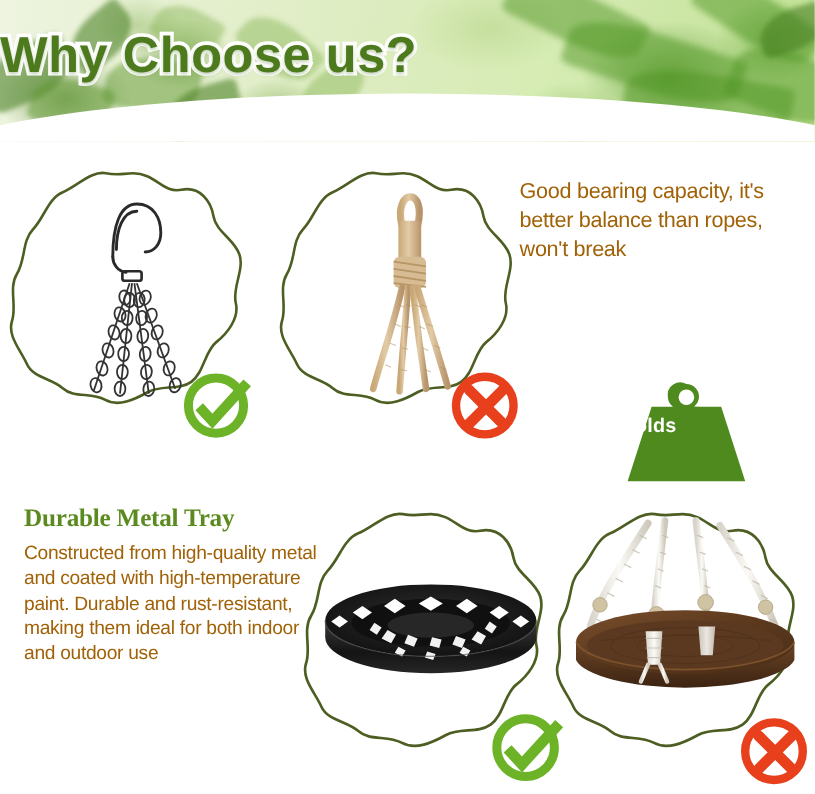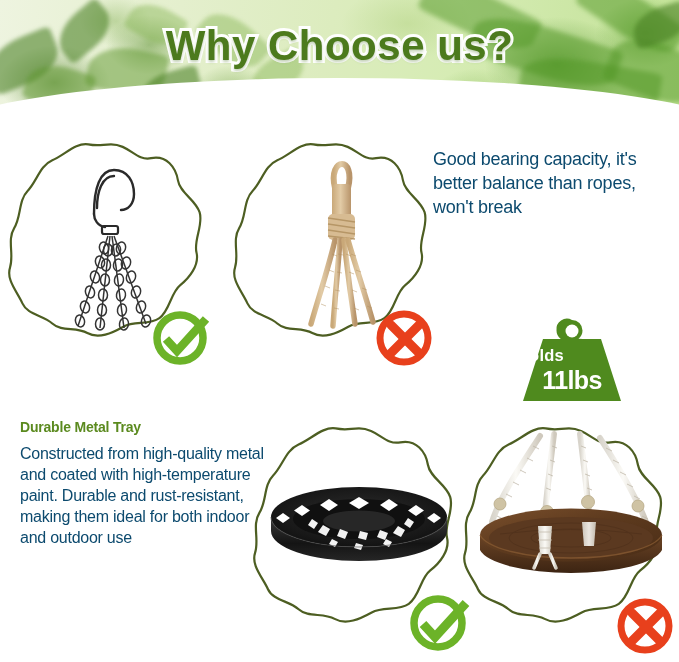--- a/index.html
+++ b/index.html
@@ -40,21 +40,21 @@
     border-radius:48% 8% 48% 8%;
     filter:blur(2.6px);
   }
   .header-curve {
     position:absolute; left:-11%; top:78px; width:122%; height:150px;
     background:#ffffff;
     border-radius:50% 50% 0 0 / 62px 62px 0 0;
   }
   .title {
     position:absolute; left:0; top:22px; width:679px;
-    text-align:center;
+    text-align:left;
     font-size:42px; font-weight:bold; letter-spacing:.5px;
     color:#4c7a1d;
     -webkit-text-stroke:6px #ffffff;
     paint-order:stroke fill;
     text-shadow:0 2px 3px rgba(120,150,90,.45);
     z-index:3;
   }
 
   
   .scallop { position:absolute; }
@@ -71,26 +71,26 @@
   .mark { position:absolute; }
   .mark svg { display:block; width:100%; height:100%; overflow:visible; }
 
   
   .block { position:absolute; }
   .block h2 {
     font-size:19.5px; font-weight:bold; color:#5b8a1f;
     letter-spacing:-.2px; margin-bottom:9px; line-height:1.1;
   }
   .block p {
-    font-size:18px; color:#0c4a6e; line-height:1.32;
+    font-size:18px; color:#a16207; line-height:1.32;
     letter-spacing:-.25px;
   }
   #chain-block { left:433px; top:148px; width:242px; }
   #tray-block  { left:20px;  top:420px; width:252px; }
-  #tray-block h2 { font-size:14px; }
+  #tray-block h2 { font-size:21px;font-family:Liberation Serif, serif; }
   #tray-block p  { font-size:16px; line-height:1.3; }
 
   
   #weight-badge { position:absolute; left:517px; top:316px; width:110px; height:88px; }
   #weight-badge .bg { position:absolute; inset:0; }
   #weight-badge .wb-holds {
     position:absolute; left:0; top:30px; width:110px; text-align:left;
     font-size:16.5px; font-weight:bold; color:#ffffff; letter-spacing:.2px;
   }
   #weight-badge .wb-lbs {
@@ -243,21 +243,20 @@
 </div>
 
 <div id="weight-badge">
   <svg class="bg" viewBox="0 0 110 88">
     <path d="M55 4 a10.5 10.5 0 0 1 10.5 10.5 a10.5 10.5 0 0 1 -4 8.2 L66 23
              L84 23 L104 85 L6 85 L26 23 L44 23 L43.5 22.7
              a10.5 10.5 0 0 1 -4 -8.2 A10.5 10.5 0 0 1 55 4 Z" fill="#4f8a1e"></path>
     <circle cx="55" cy="15" r="6.5" fill="#ffffff"></circle>
   </svg>
   <div class="wb-holds">Holds</div>
-  <div class="wb-lbs">11lbs</div>
 </div>
 
 <div class="block" id="tray-block">
   <h2>Durable Metal Tray</h2>
   <p>Constructed from high-quality metal and coated with high-temperature paint. Durable and rust-resistant, making them ideal for both indoor and outdoor use</p>
 </div>
 
 <div class="scallop" style="left:253px; top:422px; width:212px; height:214px;">
   <svg viewBox="0 0 200 200" preserveAspectRatio="none">
     <path class="petal" d="M100 6

